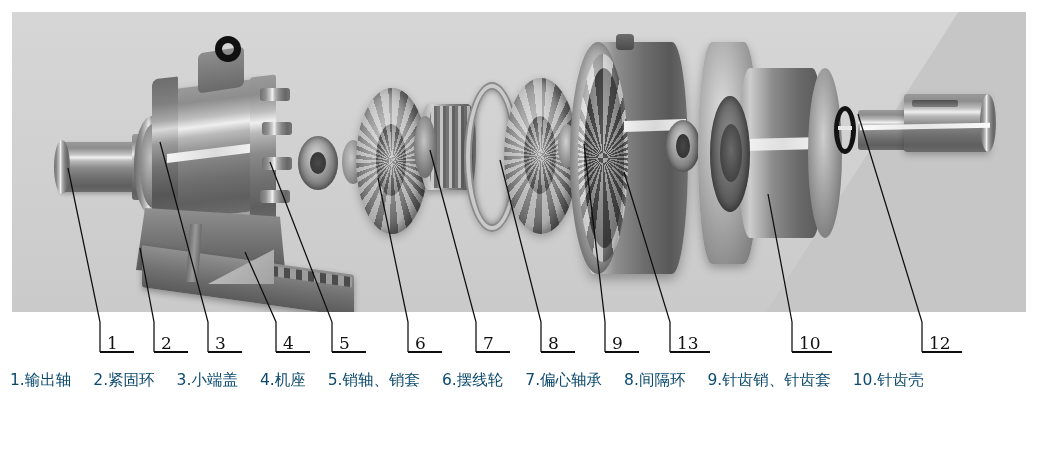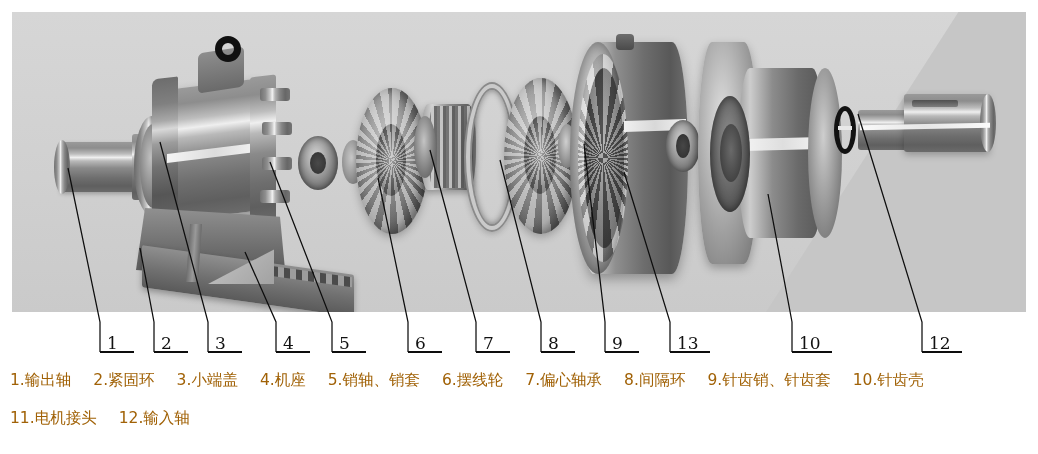--- a/index.html
+++ b/index.html
@@ -80,21 +80,21 @@
   
   .legend {
     position: absolute;
     left: 10px; top: 372px;
     width: 1020px;
   }
   .legend-row {
     display: block;
     white-space: nowrap;
     font-size: 15.5px;
-    color: #a16207;
+    color: #0c4a6e;
     line-height: 1.05;
     margin-bottom: 22px;
   }
   .legend-item {
     display: inline-block;
     margin-right: 22px;
   }
   .legend-row .legend-item:last-child { margin-right: 0; }
 </style>
 </head>
@@ -306,18 +306,15 @@
   <div class="callout-num" style="left:548px; top:335px;">8</div>
   <div class="callout-num" style="left:612px; top:335px;">9</div>
   <div class="callout-num" style="left:677px; top:335px;">13</div>
   <div class="callout-num" style="left:799px; top:335px;">10</div>
   <div class="callout-num" style="left:929px; top:335px;">12</div>
 
   <div class="legend">
     <div class="legend-row">
       <span class="legend-item"><span>1.</span><span>输出轴</span></span><span class="legend-item"><span>2.</span><span>紧固环</span></span><span class="legend-item"><span>3.</span><span>小端盖</span></span><span class="legend-item"><span>4.</span><span>机座</span></span><span class="legend-item"><span>5.</span><span>销轴、销套</span></span><span class="legend-item"><span>6.</span><span>摆线轮</span></span><span class="legend-item"><span>7.</span><span>偏心轴承</span></span><span class="legend-item"><span>8.</span><span>间隔环</span></span><span class="legend-item"><span>9.</span><span>针齿销、针齿套</span></span><span class="legend-item"><span>10.</span><span>针齿壳</span></span>
     </div>
-    <div class="legend-row">
-      <span class="legend-item"><span>11.</span><span>电机接头</span></span><span class="legend-item"><span>12.</span><span>输入轴</span></span>
-    </div>
   </div>
 
 </div>
 
 </body></html>

